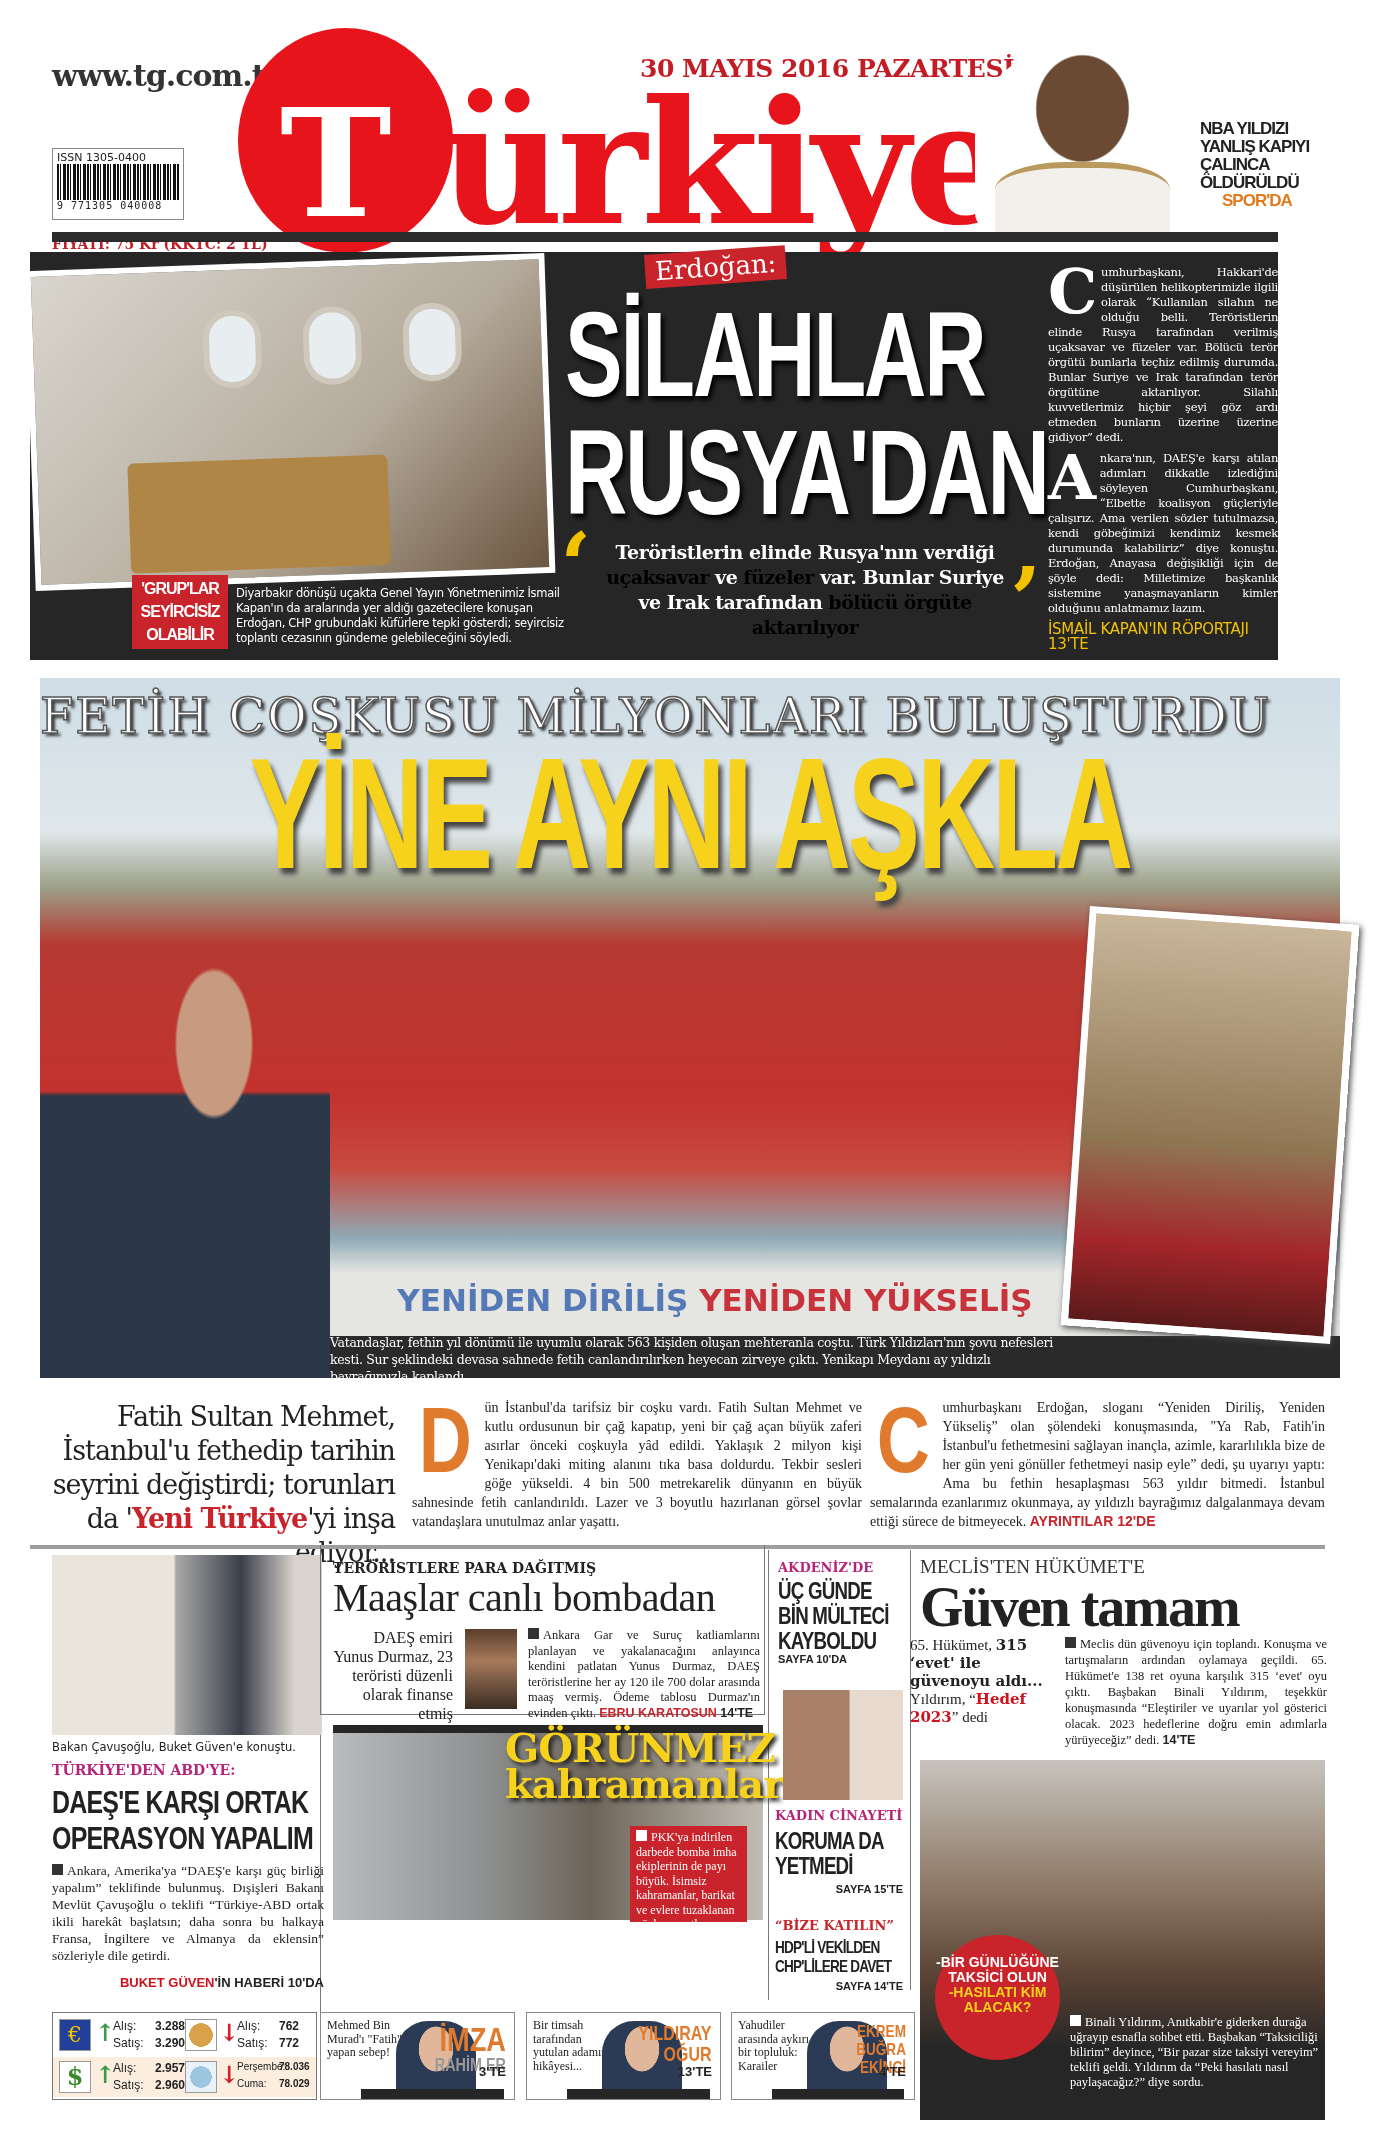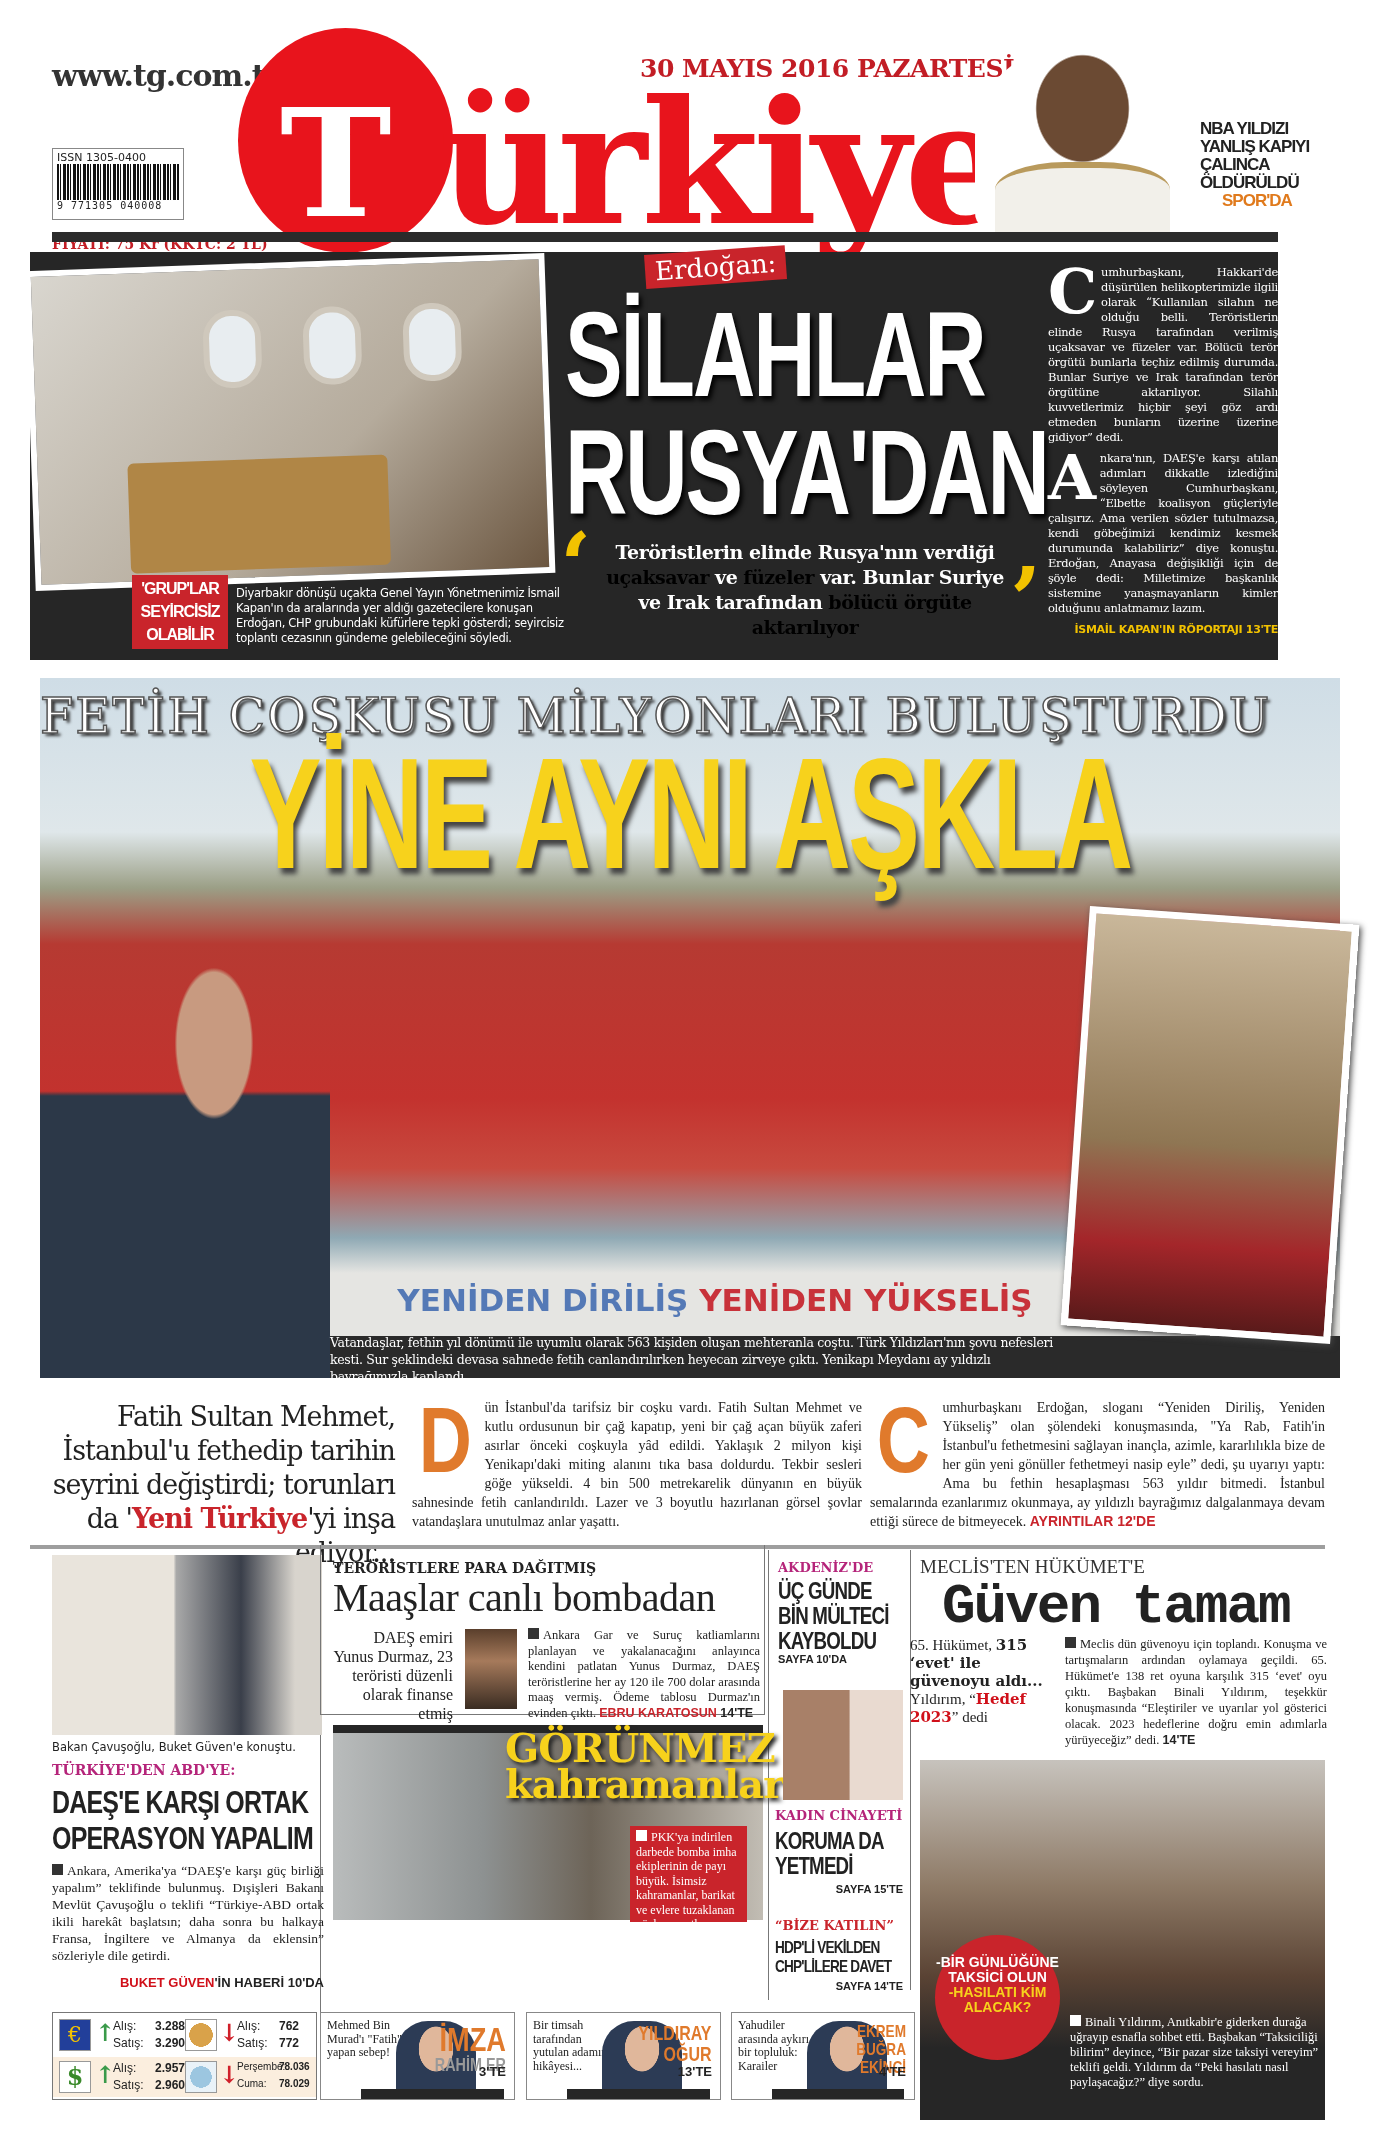--- a/index.html
+++ b/index.html
@@ -33,21 +33,21 @@
 #grup-caption{left:236px;top:586px;width:340px;font-size:11.5px;line-height:15px;color:#fff;font-family:"DejaVu Sans",sans-serif;letter-spacing:-0.3px}
 #erdogan-tag{left:645px;top:250px;background:#c9242b;color:#fff;font-size:26px;padding:2px 10px;transform:rotate(-4deg);font-family:"DejaVu Serif",serif}
 #headline1{left:565px;top:295px;font-size:120px;line-height:118px;color:#fff;font-family:"Liberation Sans",sans-serif;font-weight:bold;letter-spacing:-3px;transform:scaleX(0.72);transform-origin:left top;width:700px;text-shadow:4px 4px 6px #000}
 #quote-open{left:560px;top:520px;font-size:90px;color:#f2c200;font-family:"DejaVu Serif",serif;font-weight:bold;line-height:1}
 #quote-close{left:1010px;top:555px;font-size:90px;color:#f2c200;font-family:"DejaVu Serif",serif;font-weight:bold;line-height:1}
 #quote{left:600px;top:540px;width:410px;text-align:center;font-size:19px;line-height:25px;color:#fff;font-weight:bold;font-family:"DejaVu Serif",serif;letter-spacing:-0.5px}
 #quote .y{color:#000000}
 #interview{left:1048px;top:265px;width:230px;color:#fff;font-size:11.5px;line-height:15px;text-align:justify;font-family:"DejaVu Serif",serif;letter-spacing:-0.3px}
 #interview .drop{float:left;font-size:62px;line-height:54px;margin-right:4px;font-weight:bold}
 #interview p{margin-bottom:6px}
-#interview .ref{color:#f2c200;font-weight:bold;font-family:"DejaVu Sans",sans-serif;text-align:right;font-size:11px}
+#interview .ref{color:#f2c200;font-weight:normal;font-family:"DejaVu Sans",sans-serif;text-align:left;font-size:15px}
 
 
 #rally{left:40px;top:678px;width:1300px;height:700px;background:linear-gradient(180deg,#cfdde6 0,#dfe7ea 22%,#9b9f86 30%,#b63a32 38%,#c3322e 60%,#c84a3f 70%,#8fa9b4 80%,#e5e5e2 85%,#e5e5e2 94%,#2a2a2a 94%)}
 #rally-kicker{left:40px;top:688px;width:1300px;text-align:left;font-size:48px;font-weight:normal;color:#fff;font-family:"DejaVu Serif",serif;letter-spacing:2px;-webkit-text-stroke:1.5px #555;text-shadow:3px 3px 3px #333}
 #rally-headline{left:40px;top:735px;width:1300px;text-align:center;font-size:150px;line-height:150px;font-weight:bold;color:#f7d21c;font-family:"Liberation Sans",sans-serif;letter-spacing:-4px;transform:scaleX(0.72) scaleY(1.05);transform-origin:center top;text-shadow:5px 5px 6px #444}
 #erdogan-figure{left:40px;top:900px;width:290px;height:478px;background:radial-gradient(ellipse at 60% 30%,#c89a80 0 15%,transparent 16%),linear-gradient(180deg,transparent 40%,#2c3848 41%);border-radius:40% 40% 0 0}
 #stage-banner{left:395px;top:1282px;width:640px;text-align:center;font-size:31px;font-weight:bold;font-family:"DejaVu Sans",sans-serif;letter-spacing:0px}
 #stage-banner .b{color:#5479b6}
 #stage-banner .r{color:#c8323a}
 #fatih-photo{left:1075px;top:915px;width:270px;height:420px;background:linear-gradient(180deg,#c9b79a,#8f7653 55%,#a4262a 80%,#5a1a1a);transform:rotate(4deg);border:7px solid #fff;box-shadow:2px 2px 6px #444}
@@ -90,21 +90,21 @@
 #akdeniz-ref{left:778px;top:1653px;width:124px;font-size:11px;font-weight:bold;font-family:"Liberation Sans",sans-serif}
 #woman-photo{left:783px;top:1690px;width:120px;height:110px;background:linear-gradient(90deg,#a88068 0 55%,#e9dad0 56%)}
 #kadin-kicker{left:775px;top:1808px;font-size:13px;font-weight:bold;color:#b5247a;font-family:"DejaVu Serif",serif}
 #kadin-head{left:775px;top:1828px;font-size:24px;line-height:25px;transform:scaleX(0.78);transform-origin:left top;white-space:nowrap}
 #kadin-ref{left:775px;top:1883px;width:128px;text-align:right;font-size:11px;font-weight:bold;font-family:"Liberation Sans",sans-serif}
 #bize-kicker{left:775px;top:1918px;font-size:13px;font-weight:bold;color:#c9242b;font-family:"DejaVu Serif",serif}
 #bize-head{left:775px;top:1938px;font-size:17px;line-height:19px;transform:scaleX(0.8);transform-origin:left top;white-space:nowrap}
 #bize-ref{left:775px;top:1980px;width:128px;text-align:right;font-size:11px;font-weight:bold;font-family:"Liberation Sans",sans-serif}
 
 #guven-kicker{left:920px;top:1556px;font-size:19px;font-family:"Liberation Serif",serif;color:#333}
-#guven-head{left:942px;top:1575px;font-size:56px;font-weight:bold;font-family:Liberation Mono, monospace;letter-spacing:-2px;color:#222}
+#guven-head{left:920px;top:1575px;font-size:56px;font-weight:bold;font-family:Liberation Serif, serif;letter-spacing:-2px;color:#222}
 #guven-deck{left:910px;top:1636px;width:150px;text-align:left;font-size:15px;line-height:18px;font-family:"Liberation Serif",serif}
 #guven-deck b{font-family:"DejaVu Serif",serif}
 #guven-body{left:1065px;top:1636px;width:262px;font-size:12.5px;line-height:16px;text-align:justify;font-family:"Liberation Serif",serif}
 #selfie-photo{left:920px;top:1760px;width:405px;height:360px;background:linear-gradient(180deg,#c7c3bd 0,#8e7a66 35%,#5a4334 60%,#262626 80%)}
 #taksi-circle{left:935px;top:1935px;width:125px;height:125px;border-radius:50%;background:#c9242b;color:#fff;text-align:center;font-size:14px;line-height:15px;padding-top:20px;font-family:"Liberation Sans",sans-serif;font-weight:bold}
 #taksi-circle .y{color:#f7d21c}
 #taksi-body{left:1070px;top:2015px;width:252px;font-size:12.5px;line-height:15px;color:#fff;font-family:"Liberation Serif",serif}
 #taksi-body .sq{background:#fff}
 
 

